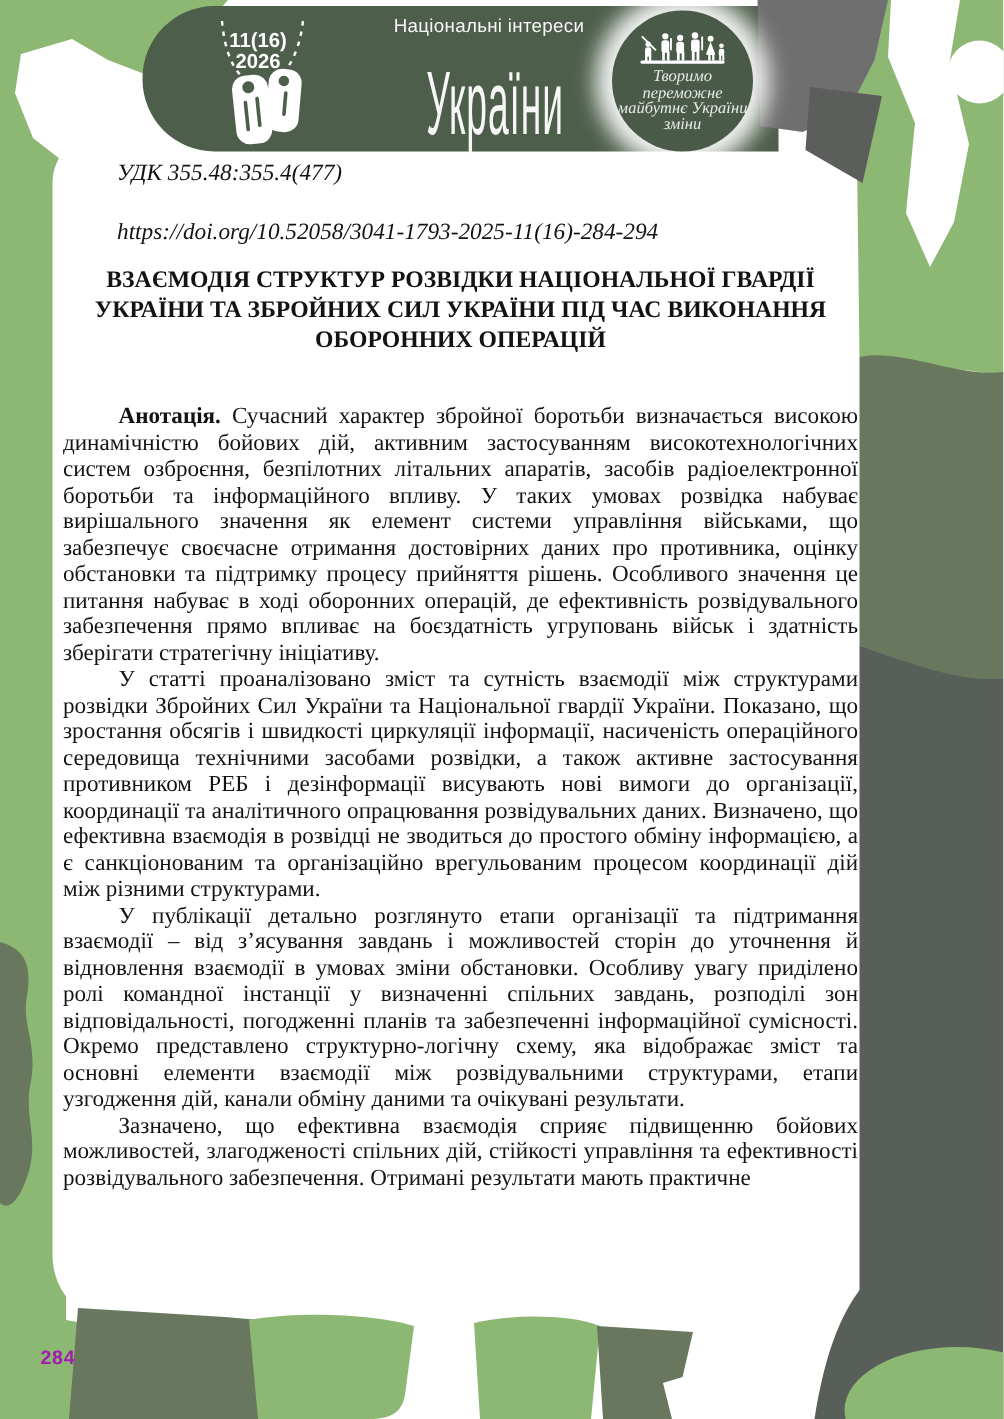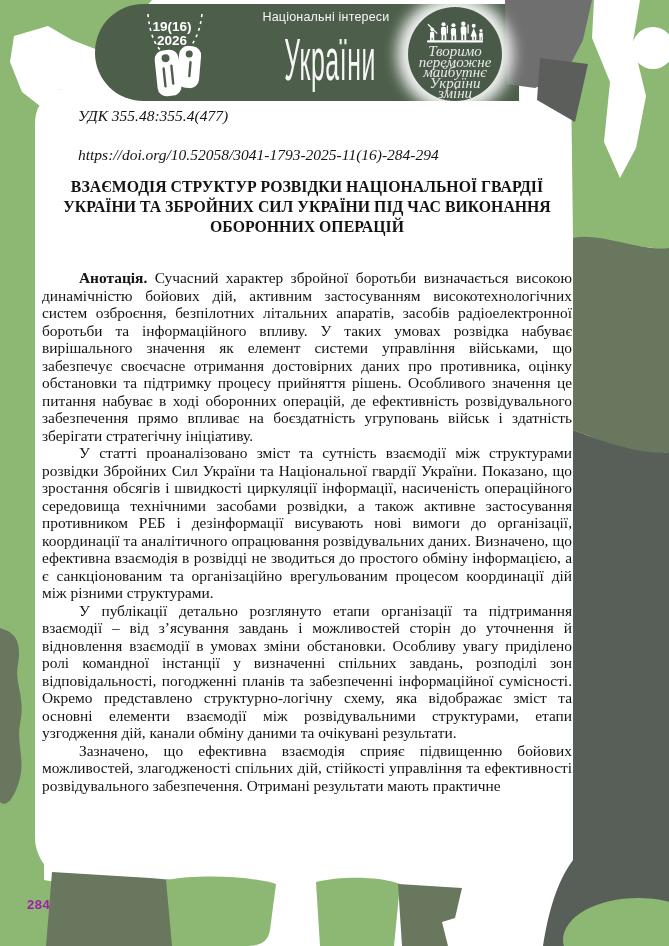--- a/index.html
+++ b/index.html
@@ -19,29 +19,29 @@
   .para{font-size:15.4px;line-height:17.5px;text-align:justify;text-indent:37px;margin:0;}
   .para.first{margin-top:32px;}
   
   .banner{left:95px;top:4px;width:424px;height:97px;background:#4d5e4b;
           border-radius:48px 0 0 48px;z-index:3;}
   #hdr-decor{left:495px;top:0;z-index:3;}
   .emblem{left:408px;top:7px;width:94px;height:94px;border-radius:50%;background:#4a5a49;
           box-shadow:0 0 14px 11px rgba(255,255,255,0.92);z-index:4;
           display:flex;flex-direction:column;align-items:center;padding-top:0;box-sizing:border-box;}
   .emblem svg{margin-top:11px;}
-  .motto{font-style:italic;font-size:15px;line-height:10.5px;color:#e9e9e9;text-align:center;
+  .motto{font-style:italic;font-size:11px;line-height:10.5px;color:#e9e9e9;text-align:center;
          font-family:"Liberation Serif",serif;margin-top:2px;}
   .badge-text{left:138px;top:20px;width:68px;text-align:center;z-index:4;color:#fff;
               font-family:"Liberation Sans",sans-serif;font-weight:bold;font-size:13.5px;line-height:14px;}
   #tags{left:140px;top:10px;z-index:4;}
   .logo{left:256px;top:10px;width:140px;z-index:4;text-align:center;color:#f7f7f7;
         font-family:"Liberation Sans",sans-serif;}
   .logo-small{font-size:12.5px;letter-spacing:0.2px;font-weight:400;}
-  .logo-big-wrap{height:74px;margin-top:2px;}
+  .logo-big-wrap{height:74px;margin-top:13px;}
   .logo-big{display:inline-block;font-size:40px;font-weight:400;letter-spacing:1px;
             transform:scale(0.62,1.5);transform-origin:center top;}
   #footer-decor{left:0;top:860px;z-index:2;}
   .page-num{left:27px;top:897px;z-index:5;color:#a21caf;font-family:"Liberation Sans",sans-serif;
             font-weight:bold;font-size:13px;letter-spacing:0.5px;}
 </style>
 </head>
 <body>
 
 <svg id="bg" class="layer" width="669" height="946" viewBox="0 0 669 946">
@@ -99,21 +99,21 @@
     <line x1="50" y1="52" x2="50" y2="66" stroke="#4d5e4b" stroke-width="2.4" stroke-linecap="round"></line>
   </g>
   <g transform="rotate(-6 28 62)">
     <rect x="16" y="40" width="24" height="46" rx="9" fill="#ffffff"></rect>
     <circle cx="27" cy="48" r="4" fill="#4d5e4b"></circle>
     <line x1="24" y1="58" x2="24" y2="76" stroke="#4d5e4b" stroke-width="2.4" stroke-linecap="round"></line>
     <line x1="32" y1="56" x2="32" y2="74" stroke="#4d5e4b" stroke-width="2.4" stroke-linecap="round"></line>
   </g>
 </svg>
 <div class="layer badge-text">
-  <div>19(16)</div>
+  <div>11(16)</div>
   <div>2026</div>
 </div>
 
 <div class="layer logo">
   <div class="logo-small">Національні інтереси</div>
   <div class="logo-big-wrap"><span class="logo-big">України</span></div>
 </div>
 
 <div class="layer emblem">
   <svg width="64" height="26" viewBox="0 0 120 50" fill="#ffffff">

